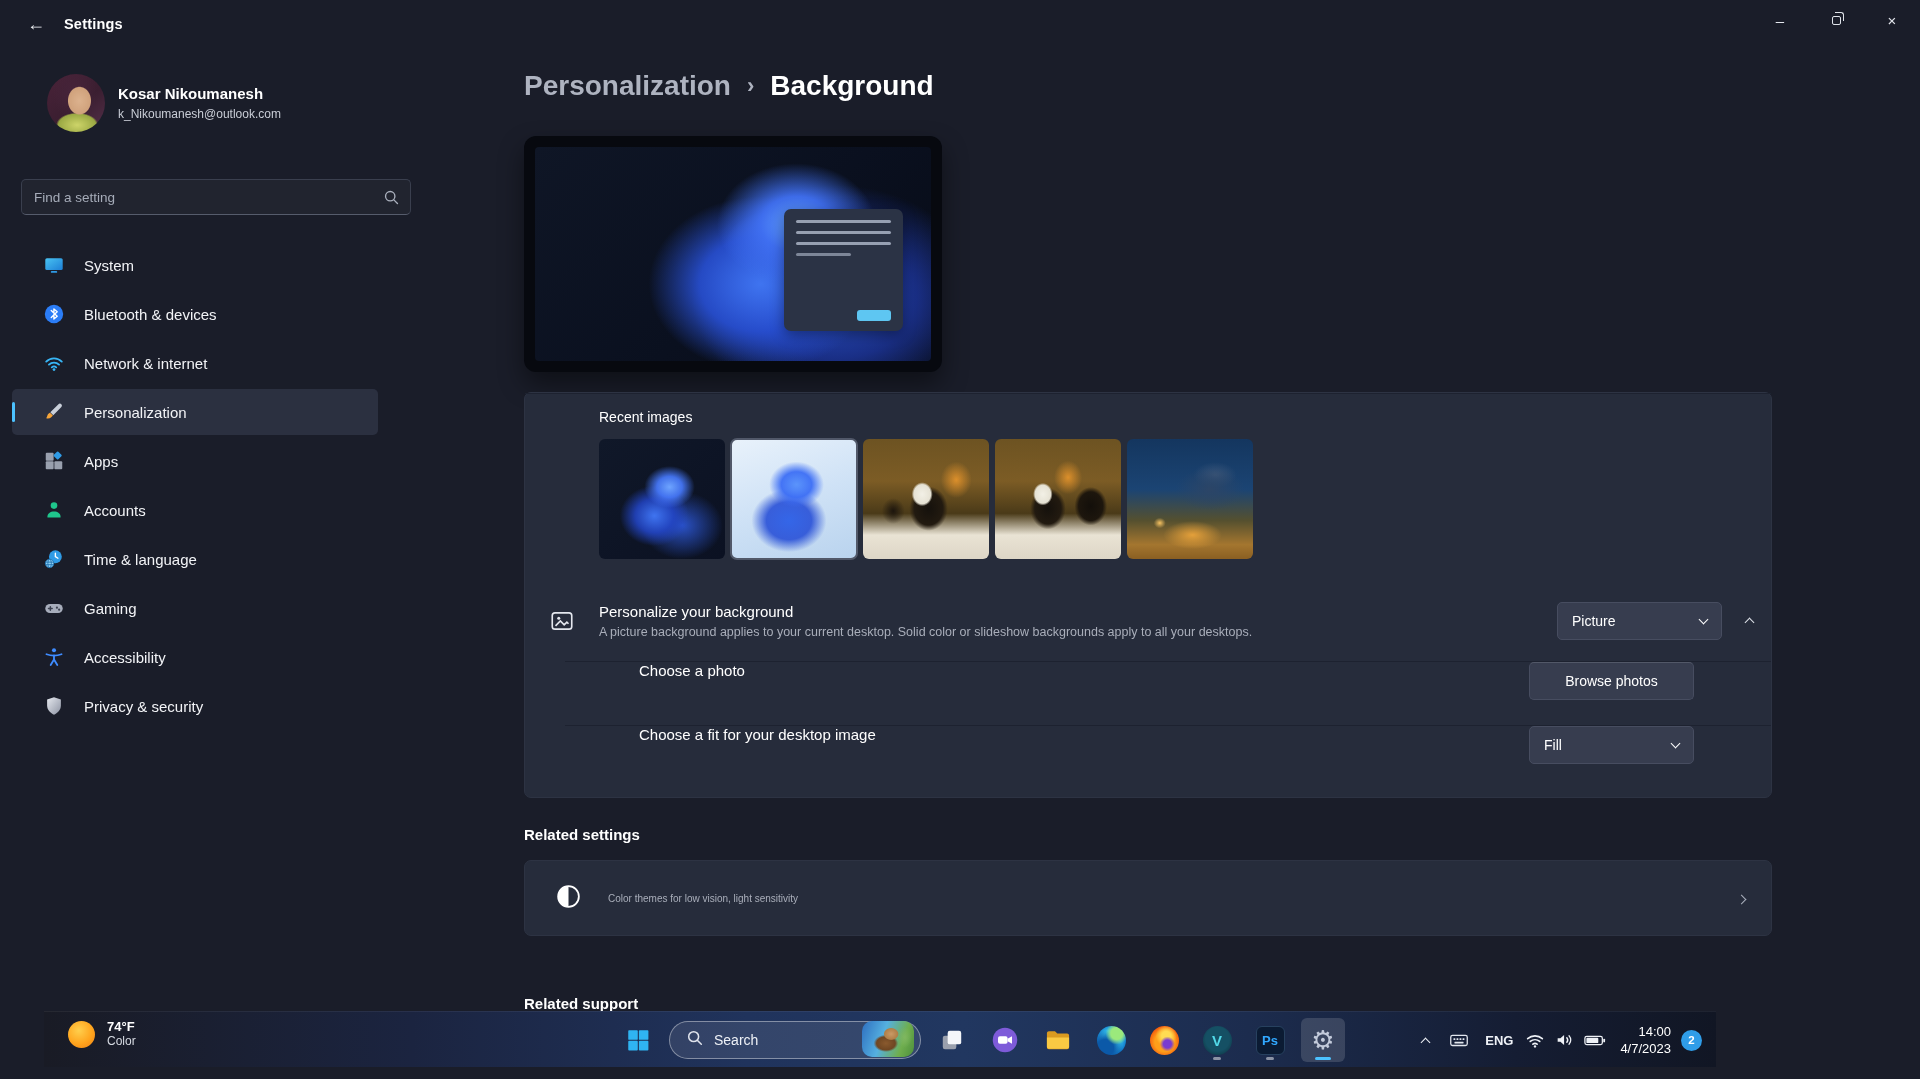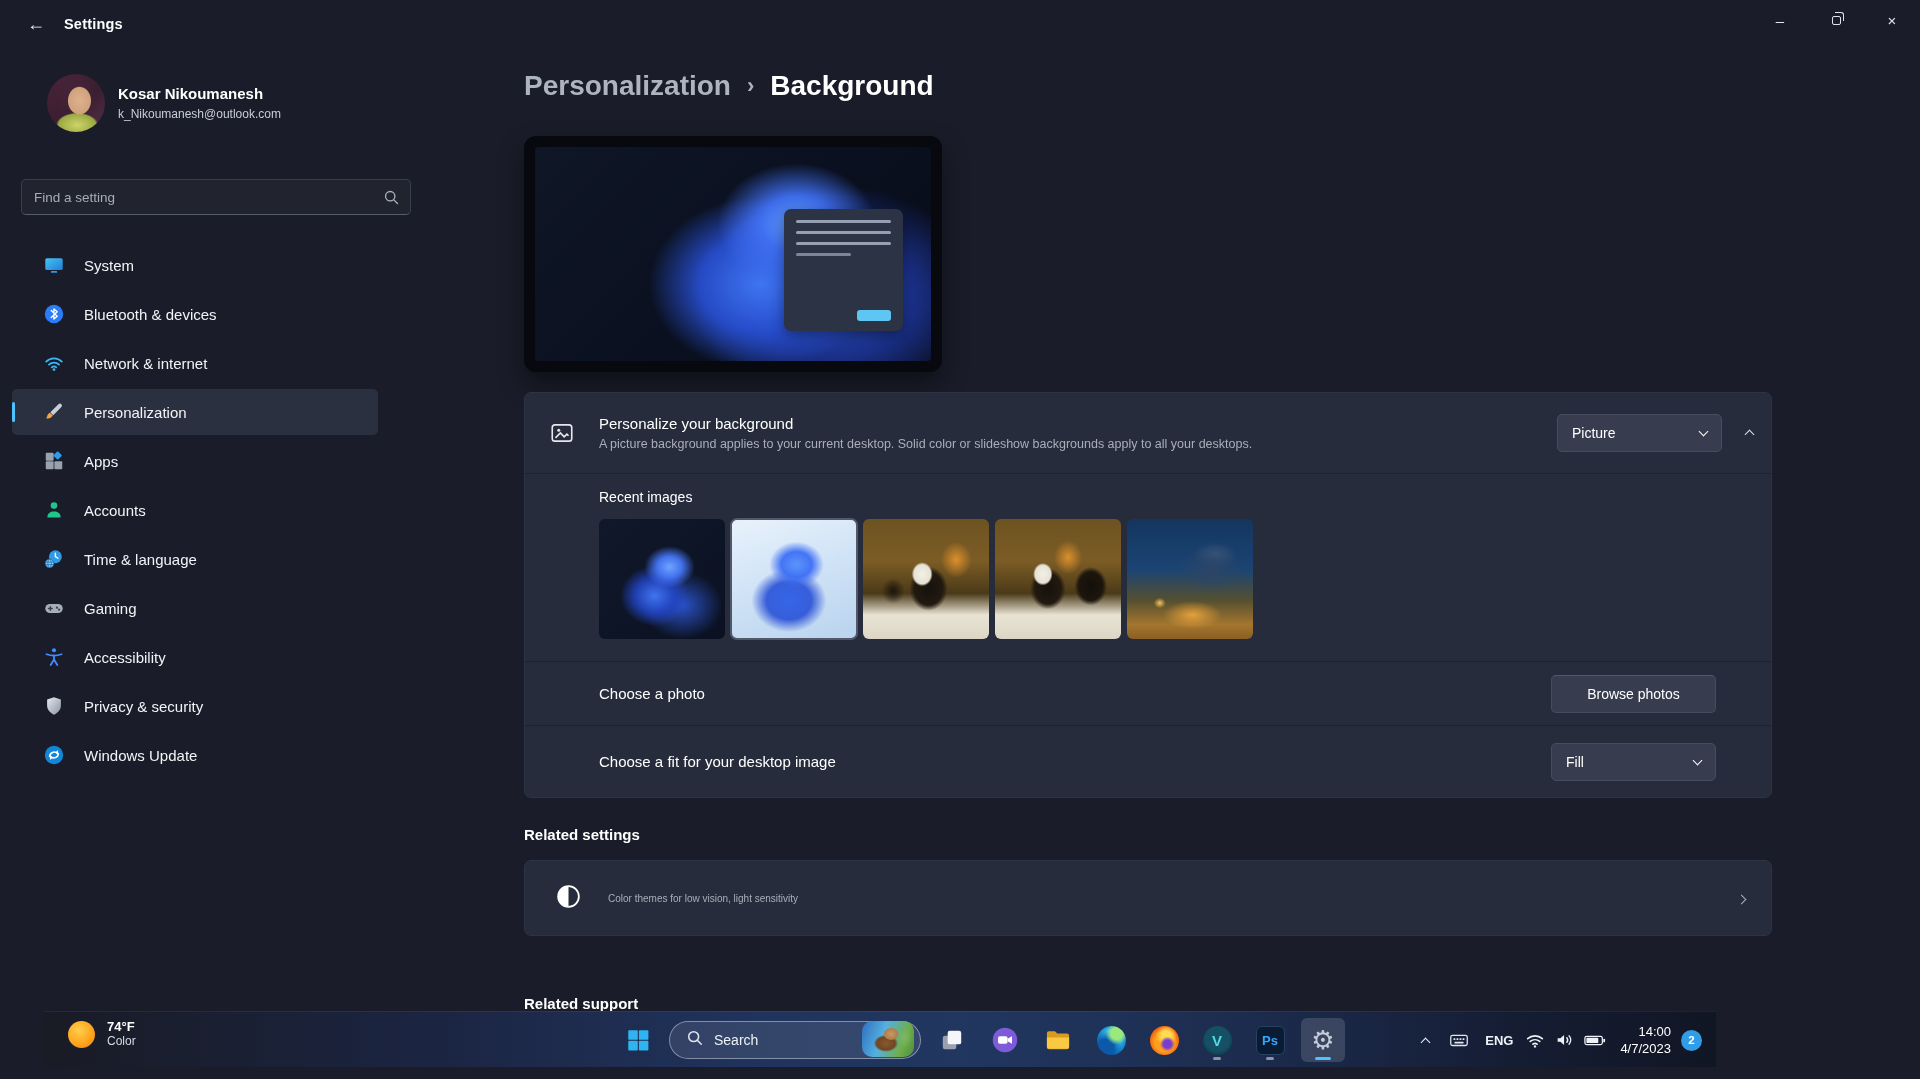--- a/index.html
+++ b/index.html
@@ -93,21 +93,21 @@
       radial-gradient(22px 26px at 76% 56%, #130f0a 0%, #1d160d 55%, rgba(28,21,13,0) 74%),
       radial-gradient(20px 24px at 58% 32%, rgba(236,152,44,.85) 0%, rgba(200,120,30,0) 70%),
       linear-gradient(180deg,#6d5322 0%, #7c5c25 35%, #4a3a18 62%, #e9e3d4 80%, #ddd6c6 100%); }
   .t5 { background:
       radial-gradient(42px 20px at 52% 80%, rgba(245,170,60,.85) 0%, rgba(220,140,45,0) 70%),
       radial-gradient(8px 7px at 26% 70%, rgba(255,200,100,.95) 0%, rgba(255,180,80,0) 75%),
       radial-gradient(46px 28px at 66% 42%, #2c4566 0%, rgba(44,69,102,0) 75%),
       radial-gradient(30px 18px at 70% 30%, #3a5578 0%, rgba(58,85,120,0) 72%),
       linear-gradient(180deg,#14365f 0%, #1b4473 42%, #55502f 68%, #a4762f 88%, #8a5f22 100%); }
 
-  .row-setting { height:64px; display:flex; align-items:center; padding:0 55px 0 74px; justify-content:space-between; }
+  .row-setting { height:64px; display:flex; padding:0 77px 0 74px; justify-content:space-between;margin-left:40px; }
   .row-setting.tall { height:72px; }
   .setting-label { font-size:15px; }
 
   .ctrl-drop { width:165px; height:38px; background:#373d4f; border:1px solid #474d60; border-radius:5px; display:flex; align-items:center; justify-content:space-between; padding:0 14px; font-size:14px; cursor:pointer; }
   .btn { min-width:165px; height:38px; background:#373d4f; border:1px solid #474d60; border-top-color:#525868; border-radius:5px; display:flex; align-items:center; justify-content:center; font-size:14px; cursor:pointer; }
   .chev { display:inline-block; width:7px; height:7px; border-right:1.6px solid currentColor; border-bottom:1.6px solid currentColor; }
   .cd { transform:rotate(45deg); margin-top:-3px; }
   .cu { transform:rotate(-135deg); margin-top:4px; }
   .cr { transform:rotate(-45deg); }
   .expander-chev { color:#dfe3ea; margin-left:24px; cursor:pointer; }
@@ -321,34 +321,20 @@
               <linearGradient id="gsh" x1="0" y1="0" x2="1" y2="1">
                 <stop offset="0" stop-color="#e6e9ef"></stop>
                 <stop offset="1" stop-color="#8d93a3"></stop>
               </linearGradient>
             </defs>
             <path d="M12 2.5l7.5 2.3v6.3c0 5-3.2 8.2-7.5 10.4C7.7 19.3 4.5 16.1 4.5 11.1V4.8z" fill="url(#gsh)"></path>
           </svg>
         </span>
       <span class="nav-label">Privacy &amp; security</span>
     </div>
-    <div class="nav-item">
-      <span class="nav-ico">
-          <svg width="22" height="22" viewBox="0 0 24 24">
-            <circle cx="12" cy="12" r="10" fill="#1486d8"></circle>
-            <g fill="none" stroke="#fff" stroke-width="1.8" stroke-linecap="round">
-              <path d="M7.3 13.6a4.9 4.9 0 018.3-3.4"></path>
-              <path d="M16.7 10.4a4.9 4.9 0 01-8.3 3.4"></path>
-            </g>
-            <path d="M16.2 6.6l.3 3.4-3.3-.5z" fill="#fff"></path>
-            <path d="M7.8 17.4l-.3-3.4 3.3.5z" fill="#fff"></path>
-          </svg>
-        </span>
-      <span class="nav-label">Windows Update</span>
-    </div>
   </div>
 
   <div class="breadcrumb">
     <span class="crumb-parent">Personalization</span>
     <span class="crumb-sep">›</span>
     <span class="crumb-current">Background</span>
   </div>
 
   <div class="monitor">
     <div class="monitor-screen">
@@ -356,50 +342,50 @@
         <div class="mock-line"></div>
         <div class="mock-line"></div>
         <div class="mock-line"></div>
         <div class="mock-line short"></div>
         <div class="mock-btn"></div>
       </div>
     </div>
   </div>
 
   <div class="bigcard">
-    <div class="card-row row-head">
-      <span class="head-ico">
-        <svg width="26" height="26" viewBox="0 0 24 24">
-            <g fill="none" stroke="#e4e7ee" stroke-width="1.5">
-              <rect x="3" y="4.5" width="18" height="15" rx="2.5"></rect>
-              <path d="M6 16.5l4.5-4.5 3.5 3.5 2.5-2.5 1.5 1.5"></path>
-            </g>
-            <circle cx="9" cy="9.5" r="1.4" fill="#e4e7ee"></circle>
-          </svg>
-      </span>
-      <span class="head-texts">
-        <div class="head-title">Personalize your background</div>
-        <div class="head-desc">A picture background applies to your current desktop. Solid color or slideshow backgrounds apply to all your desktops.</div>
-      </span>
-      <span class="ctrl-drop">
-        <span>Picture</span>
-        <span class="chev cd"></span>
-      </span>
-      <span class="expander-chev"><span class="chev cu"></span></span>
-    </div>
-
     <div class="card-row row-recent row-divider">
       <div class="recent-label">Recent images</div>
       <div class="thumbs">
         <div class="thumb t1"></div>
         <div class="thumb t2"></div>
         <div class="thumb t3"></div>
         <div class="thumb t4"></div>
         <div class="thumb t5"></div>
       </div>
+    </div>
+
+    <div class="card-row row-head">
+      <span class="head-ico">
+        <svg width="26" height="26" viewBox="0 0 24 24">
+            <g fill="none" stroke="#e4e7ee" stroke-width="1.5">
+              <rect x="3" y="4.5" width="18" height="15" rx="2.5"></rect>
+              <path d="M6 16.5l4.5-4.5 3.5 3.5 2.5-2.5 1.5 1.5"></path>
+            </g>
+            <circle cx="9" cy="9.5" r="1.4" fill="#e4e7ee"></circle>
+          </svg>
+      </span>
+      <span class="head-texts">
+        <div class="head-title">Personalize your background</div>
+        <div class="head-desc">A picture background applies to your current desktop. Solid color or slideshow backgrounds apply to all your desktops.</div>
+      </span>
+      <span class="ctrl-drop">
+        <span>Picture</span>
+        <span class="chev cd"></span>
+      </span>
+      <span class="expander-chev"><span class="chev cu"></span></span>
     </div>
 
     <div class="card-row row-setting row-divider">
       <span class="setting-label">Choose a photo</span>
       <span class="btn">Browse photos</span>
     </div>
 
     <div class="card-row row-setting tall row-divider">
       <span class="setting-label">Choose a fit for your desktop image</span>
       <span class="ctrl-drop">

